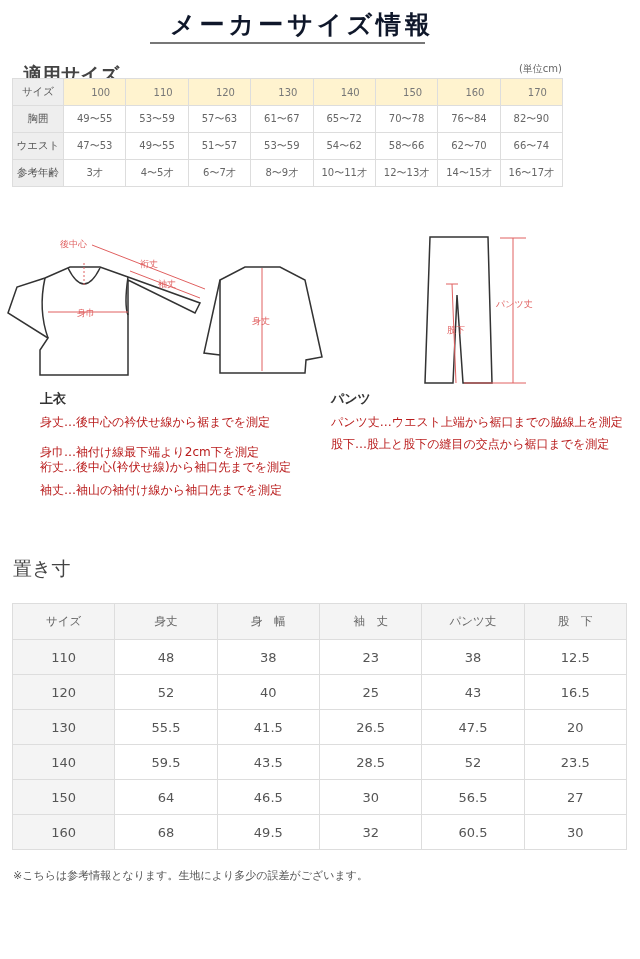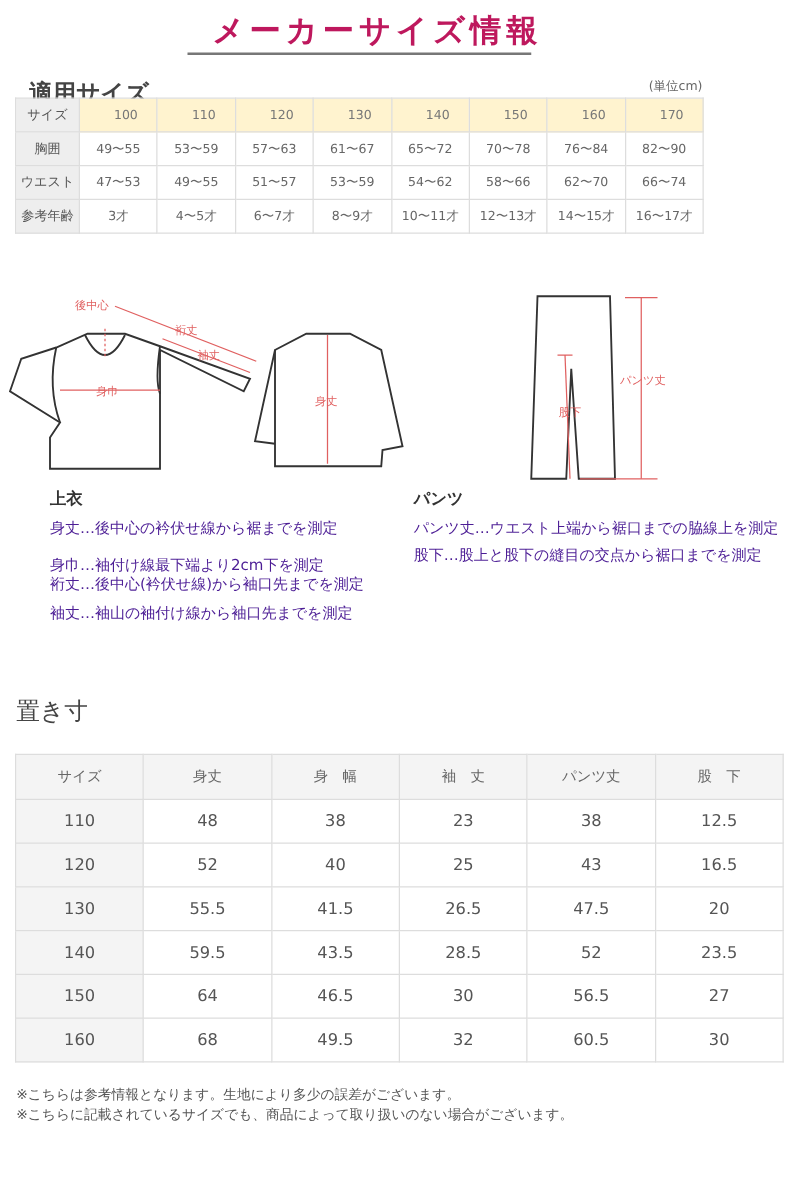--- a/index.html
+++ b/index.html
@@ -1,36 +1,36 @@
 <!DOCTYPE html>
 <html><head>
 <meta charset="utf-8">
 <style>
   html, body { margin:0; padding:0; background:#fff; }
   body { width:640px; height:959px; position:relative; overflow:hidden;
          font-family:"DejaVu Sans", "Liberation Sans", sans-serif; color:#444; }
   .abs { position:absolute; }
-  .main-title { left:0; width:604px; top:8px; text-align:center; font-size:25px; font-weight:bold; color:#be185d; letter-spacing:4px; }
+  .main-title { left:0; width:604px; top:8px; text-align:center; font-size:25px; font-weight:bold; color:#0f172a; letter-spacing:4px; }
   .title-rule { left:150px; top:42px; width:275px; height:2px; background:#777; }
   .section-title { font-size:19px; font-weight:bold; color:#444; }
   .unit { right:78px; top:62px; font-size:10px; color:#666;text-align:center; }
 
   table { border-collapse:collapse; }
   .size-table { left:12px; top:78px; width:551px; table-layout:fixed; }
   .size-table td { border:1px solid #ddd; height:26px; text-align:center; font-size:10px; color:#666; padding:0; }
   .size-table td.rh { background:#eee; color:#555; width:50px; font-size:10.5px; }
   .size-table tr.hdr td.col { background:#fff3cf; color:#777;padding-left:12px; }
 
   .dim-table { left:12px; top:603px; width:615px; table-layout:fixed; }
   .dim-table td { border:1px solid #ddd; height:34px; text-align:center; font-size:13px; color:#555; padding:0; }
   .dim-table tr.hdr td { background:#f4f4f4; font-size:11.5px; color:#666; height:35px; }
   .dim-table td.rh { background:#f4f4f4; }
 
   .desc-title { font-size:13px; font-weight:bold; color:#333; }
-  .desc-line { font-size:12px; color:#4c1d95; white-space:nowrap; }
+  .desc-line { font-size:12px; color:#b91c1c; white-space:nowrap; }
   .notes { left:13px; top:868px; font-size:11px; color:#555; line-height:16px; }
   .lbl { font-size:9px; fill:#e06060; font-family:"DejaVu Sans", sans-serif; }
 </style>
 </head>
 <body>
 
 <div class="abs main-title">メーカーサイズ情報</div>
 <div class="abs title-rule"></div>
 
 <div class="abs section-title" style="left:13px;top:62px;margin-left:10px;">適用サイズ</div>
@@ -194,14 +194,13 @@
     <td>49.5</td>
     <td>32</td>
     <td>60.5</td>
     <td>30</td>
   </tr>
 </tbody>
   </table>
 
 <div class="abs notes">
   <div>※こちらは参考情報となります。生地により多少の誤差がございます。</div>
-  <div>※こちらに記載されているサイズでも、商品によって取り扱いのない場合がございます。</div>
 </div>
 
 </body></html>

